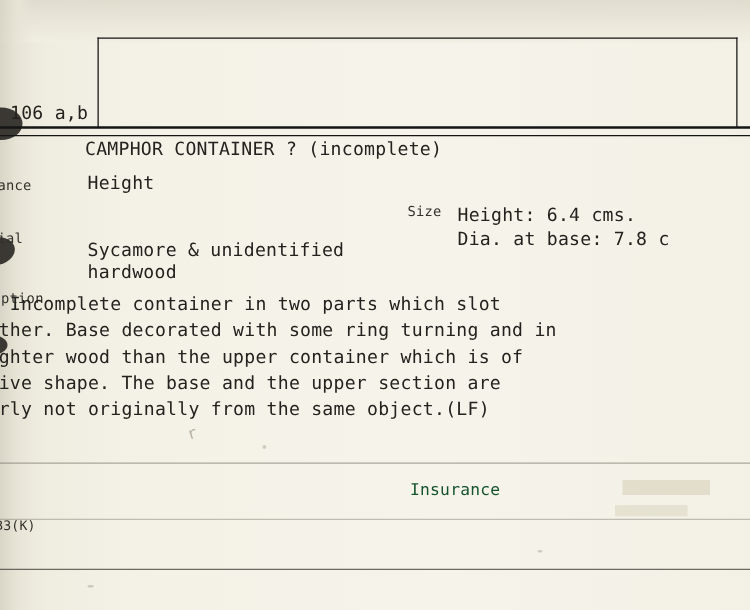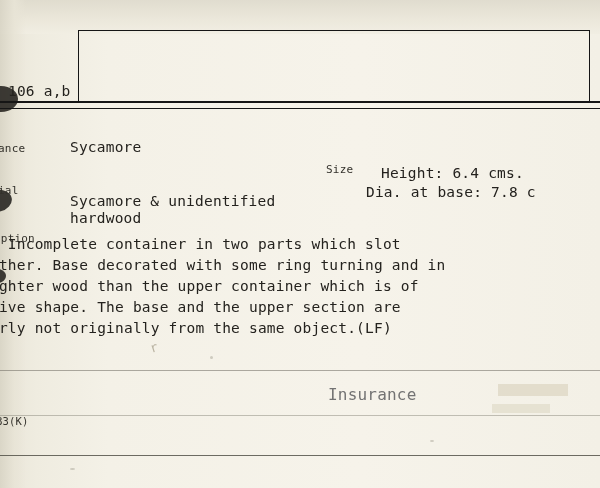--- a/index.html
+++ b/index.html
@@ -96,35 +96,35 @@
   .lbl-provenance { left: -2px; top: 142px; }
   .lbl-material   { left: -2px; top: 184px; }
   .lbl-description{ left: -6px; top: 232px; }
   .lbl-size       { left: 326px; top: 163px; }
 
   .val-nationality { left: 70px; top: 139px; }
   .val-date        { left: 70px; top: 166px; }
   .val-material1   { left: 70px; top: 193px; }
   .val-material2   { left: 70px; top: 210px; }
 
-  .size-h   { left: 366px; top: 165px; margin-left: 15px; }
+  .size-h   { left: 366px; top: 165px; }
   .size-d   { left: 366px; top: 184px; }
 
   .desc {
     left: -10px;
     top: 234px;
     font-size: 14.5px;
     line-height: 21px;
   }
 
   .insurance-word {
     left: 328px;
     top: 385px;
-    font-size: 16px;
-    color: #737373;
+    font-size: 13px;
+    color: #14532d;
     font-family: "DejaVu Sans Mono", monospace;
   }
 
   .code-bottom {
     left: -4px;
     top: 415px;
     font-size: 10.5px;
     color: #35332d;
   }
 
@@ -182,24 +182,25 @@
   <div class="rule top-box-left"></div>
   <div class="rule top-box-right"></div>
   <div class="rule band-top"></div>
   <div class="rule band-bottom"></div>
   <div class="rule divider-mid"></div>
   <div class="rule divider-low"></div>
   <div class="rule divider-bot"></div>
 
   <div class="txt typed acc-number">106 a,b</div>
 
+  <div class="txt typed title-line">CAMPHOR CONTAINER ? (incomplete)</div>
 
   <div class="txt printed-label lbl-provenance">ance</div>
 
-  <div class="txt typed val-nationality">Sycamore</div>
+  <div class="txt typed val-nationality">Height</div>
 
 
   <div class="txt printed-label lbl-size">Size</div>
 
   <div class="txt typed size-h">Height: 6.4 cms.</div>
 
   <div class="txt typed size-d">Dia. at base: 7.8 c</div>
 
   <div class="txt printed-label lbl-material">ial</div>
 

